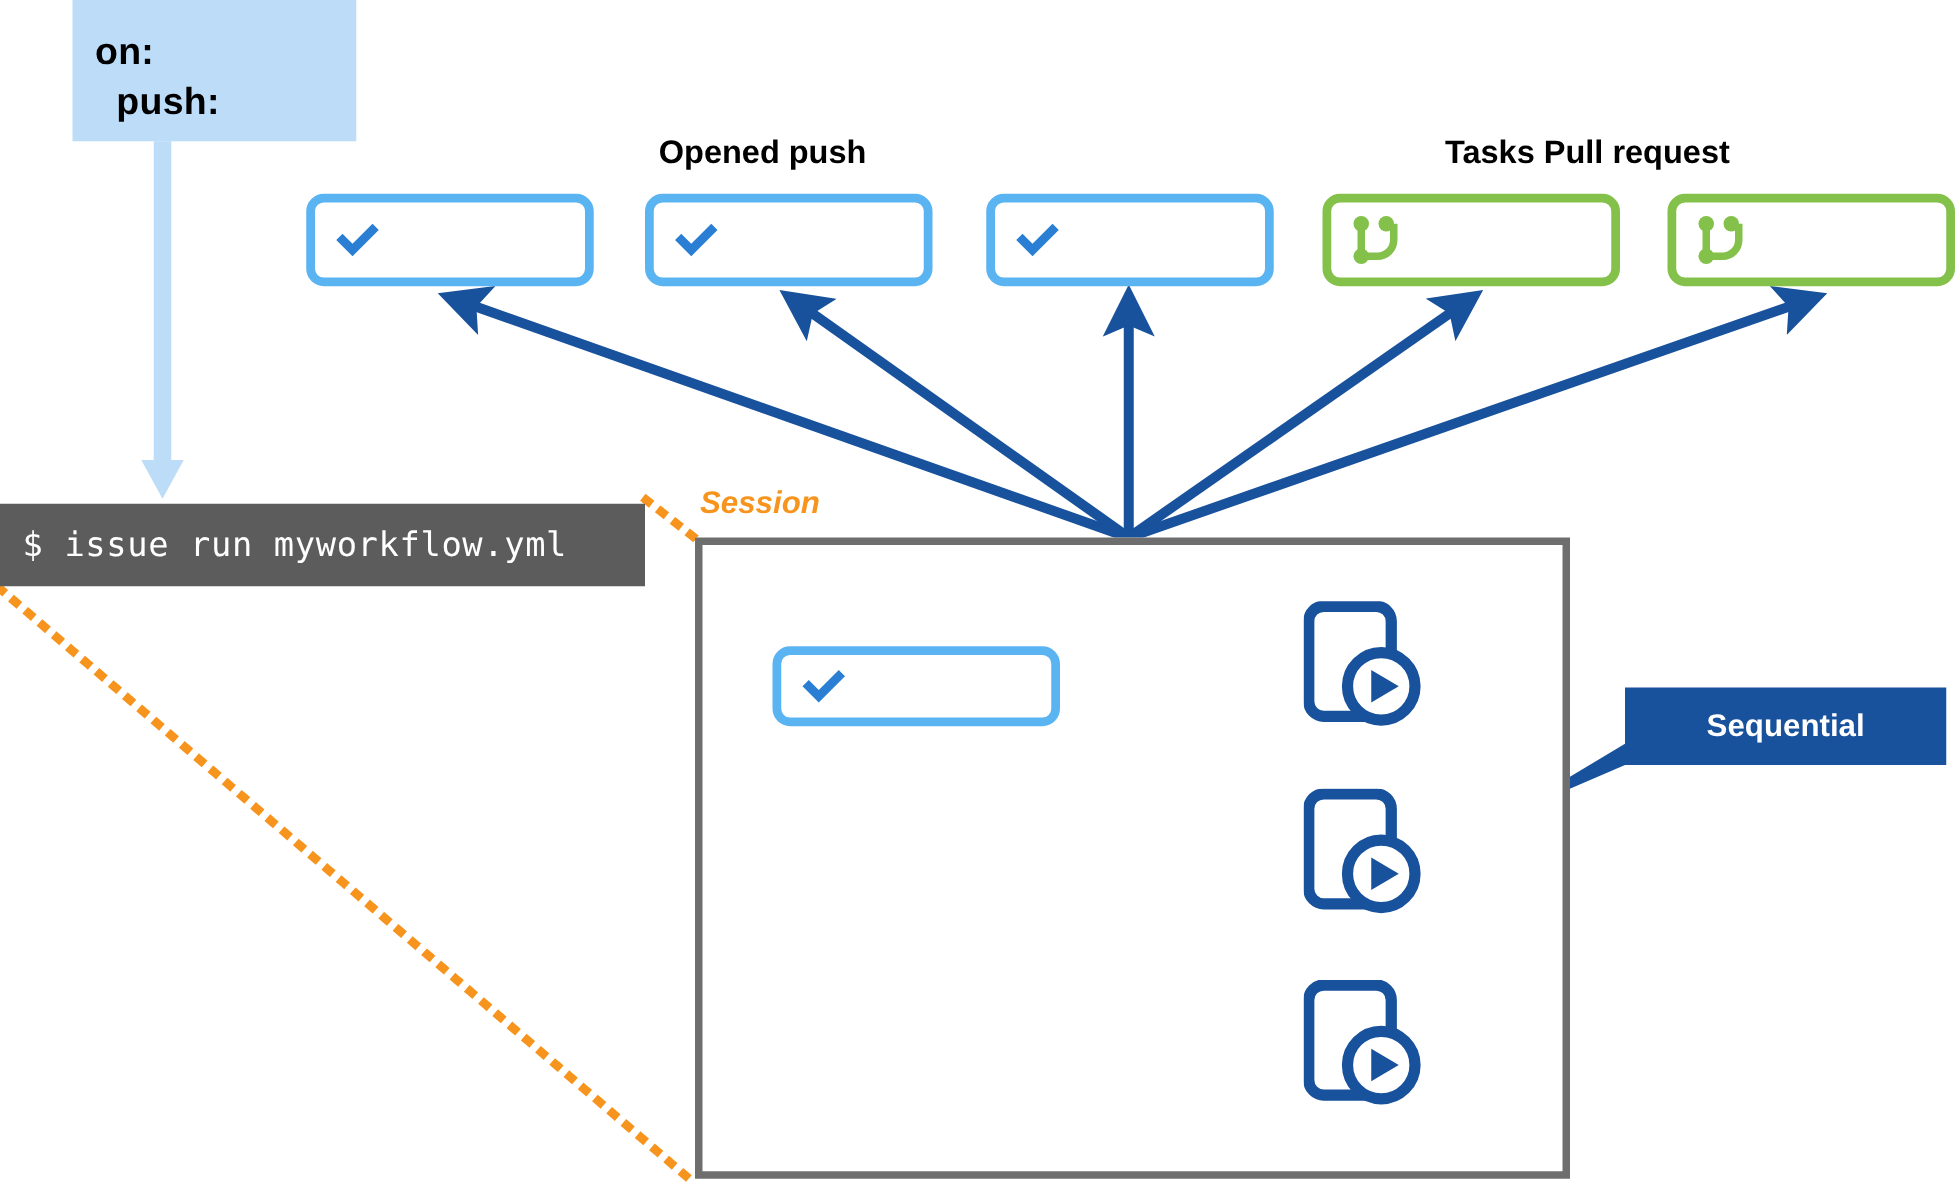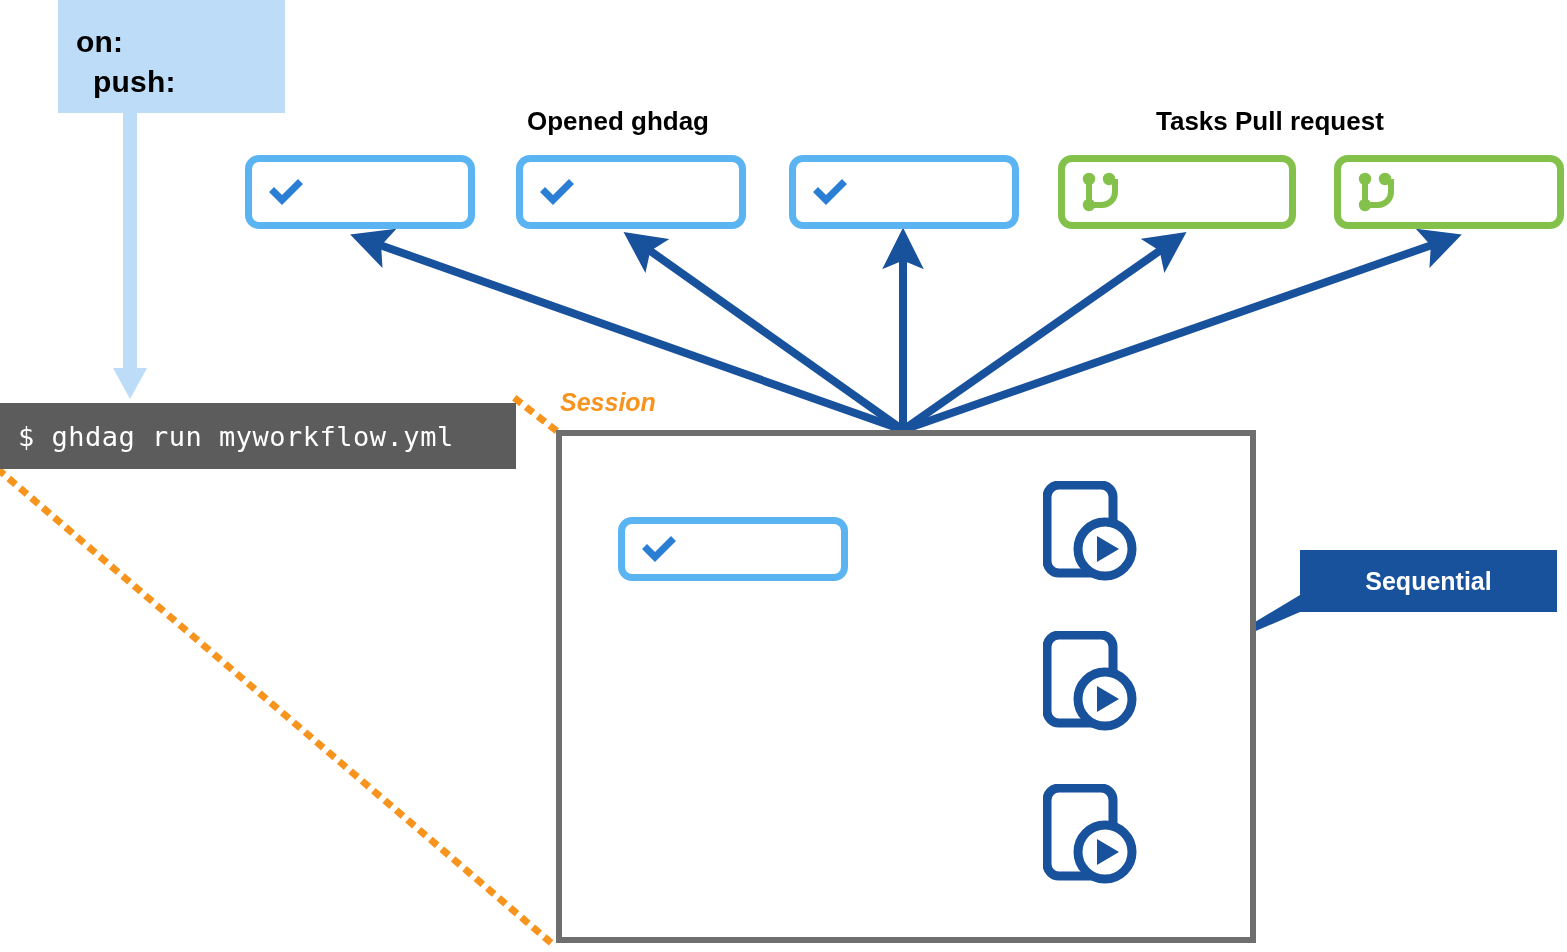--- a/index.html
+++ b/index.html
@@ -178,24 +178,24 @@
 
     <g>
       <path d="M1200,655 L1300,612 L1300,595 z" fill="#18519c"></path>
     </g>
   </svg>
 
   <div class="yaml-chip">on:
   push:</div>
 
   <div class="terminal">
-    <span>$ ghdag run myworkflow.yml</span>
+    <span>$ issue run myworkflow.yml</span>
   </div>
 
-  <div class="caption issue">Opened ghdag</div>
+  <div class="caption issue">Opened push</div>
   <div class="caption pr">Tasks Pull request</div>
   <div class="caption tasks">Tasks</div>
   <div class="caption session">Session</div>
 
   <div id="event-cards">
       <div class="card" style="left: 245px; top: 155px; width: 230px; height: 74px;">
         <svg class="glyph" viewBox="0 0 44 44">
           <path d="M5,22 L10,17 L18,25 L34,9 L39,14 L18,35 z" fill="#2a7fd4"></path>
         </svg>
       </div>

